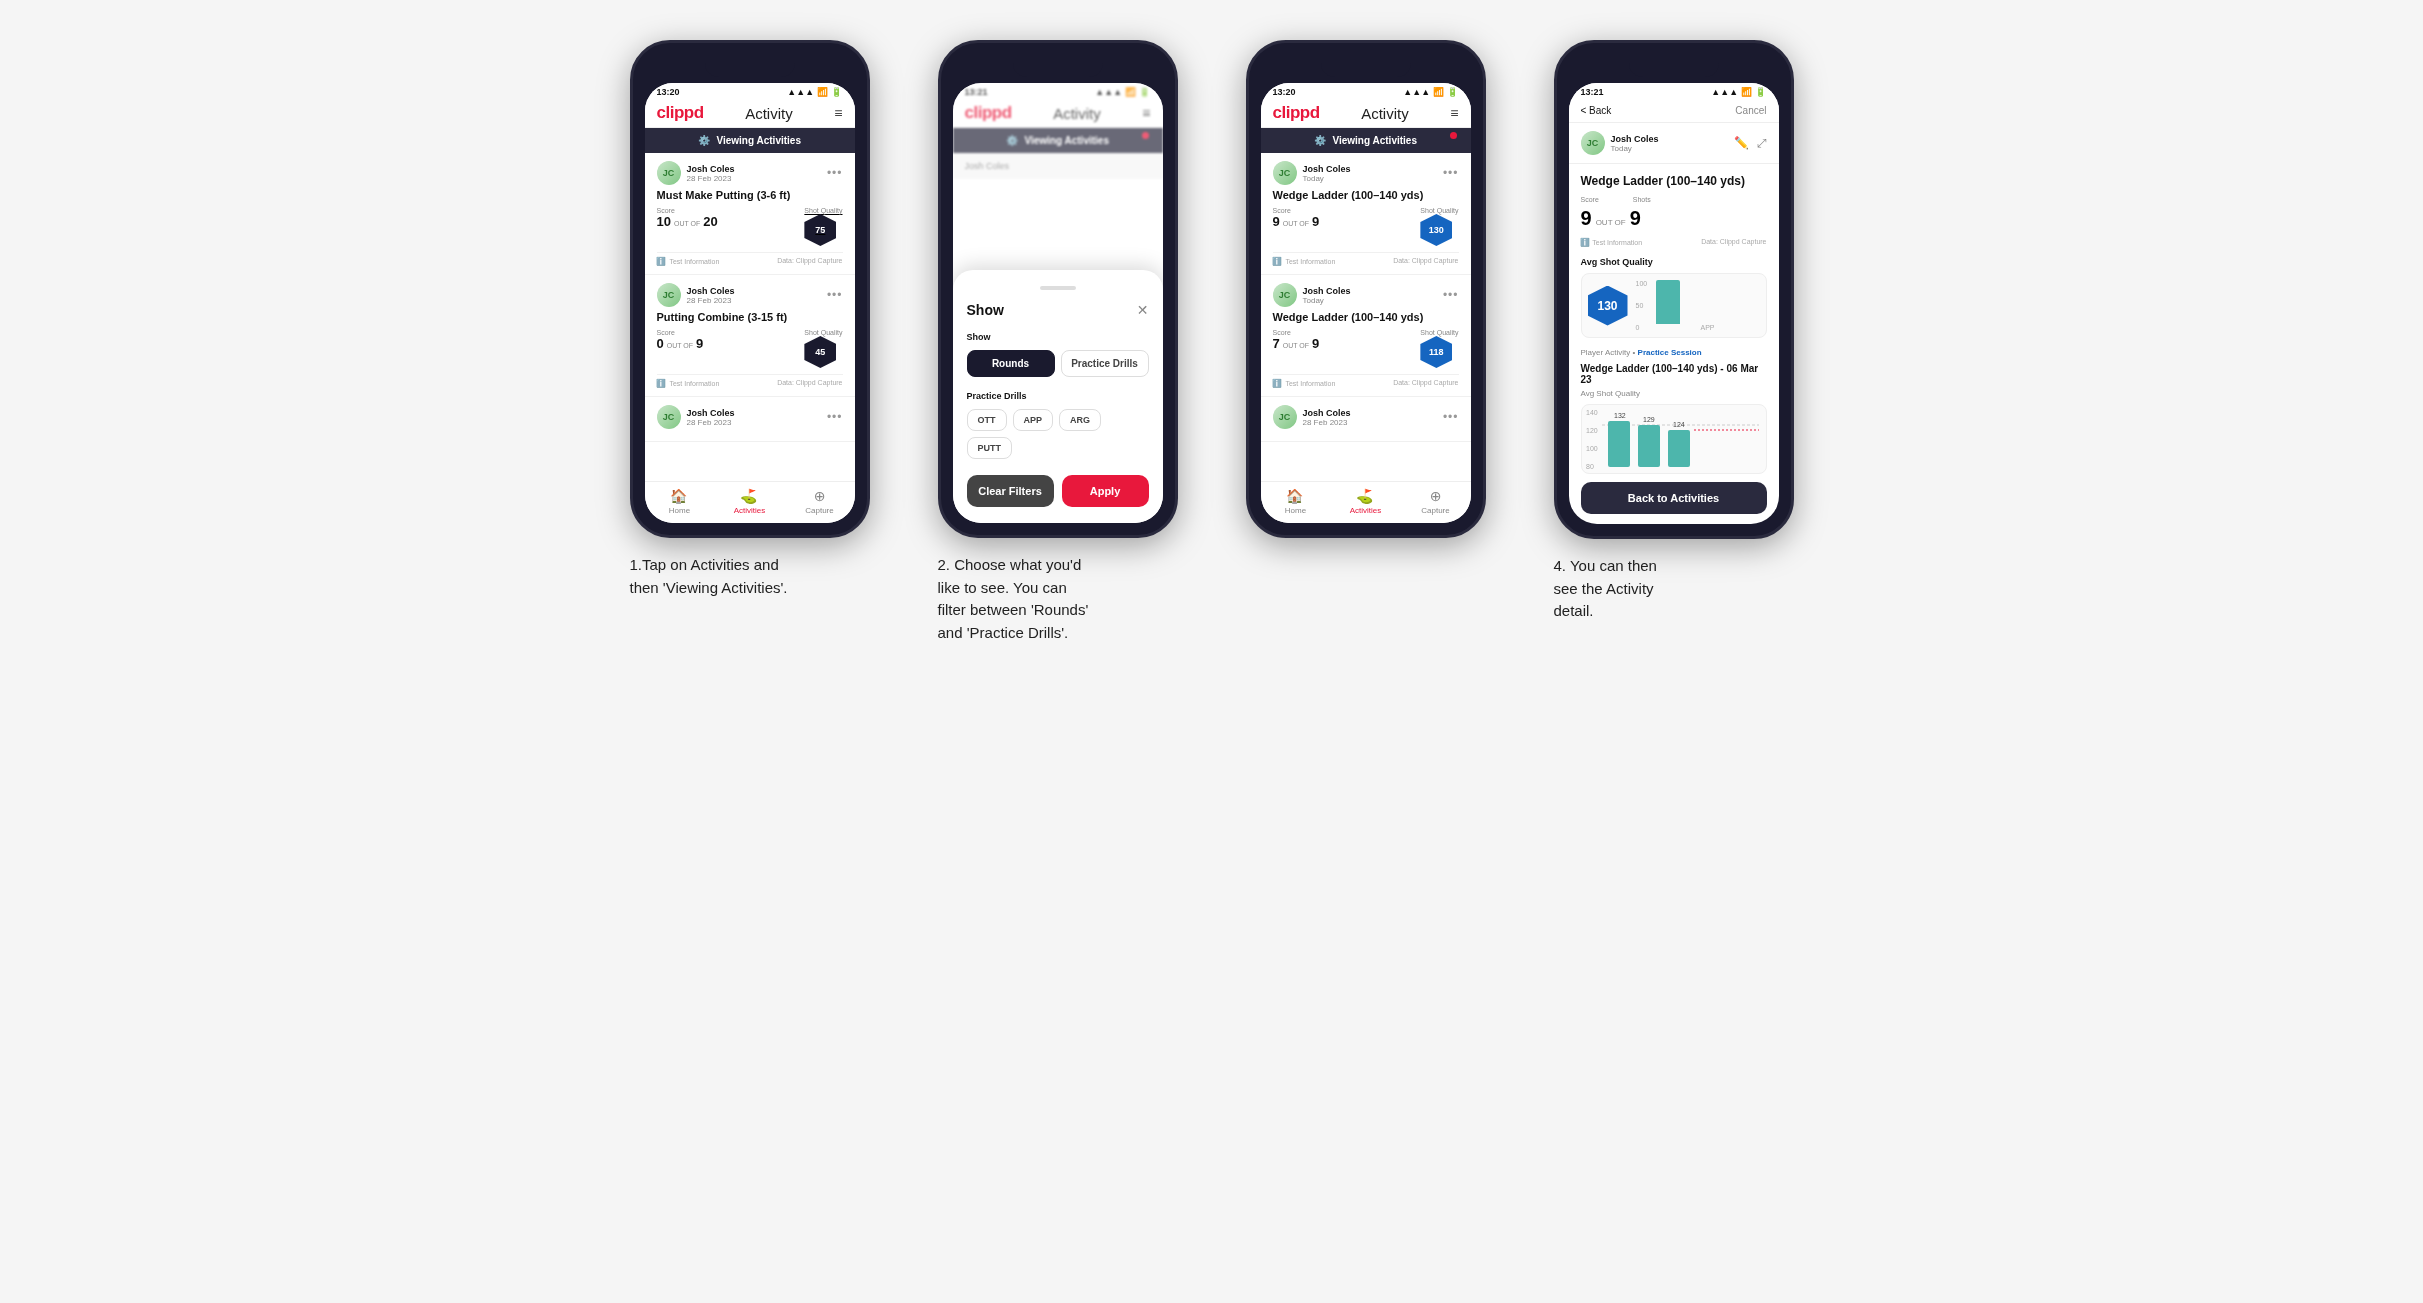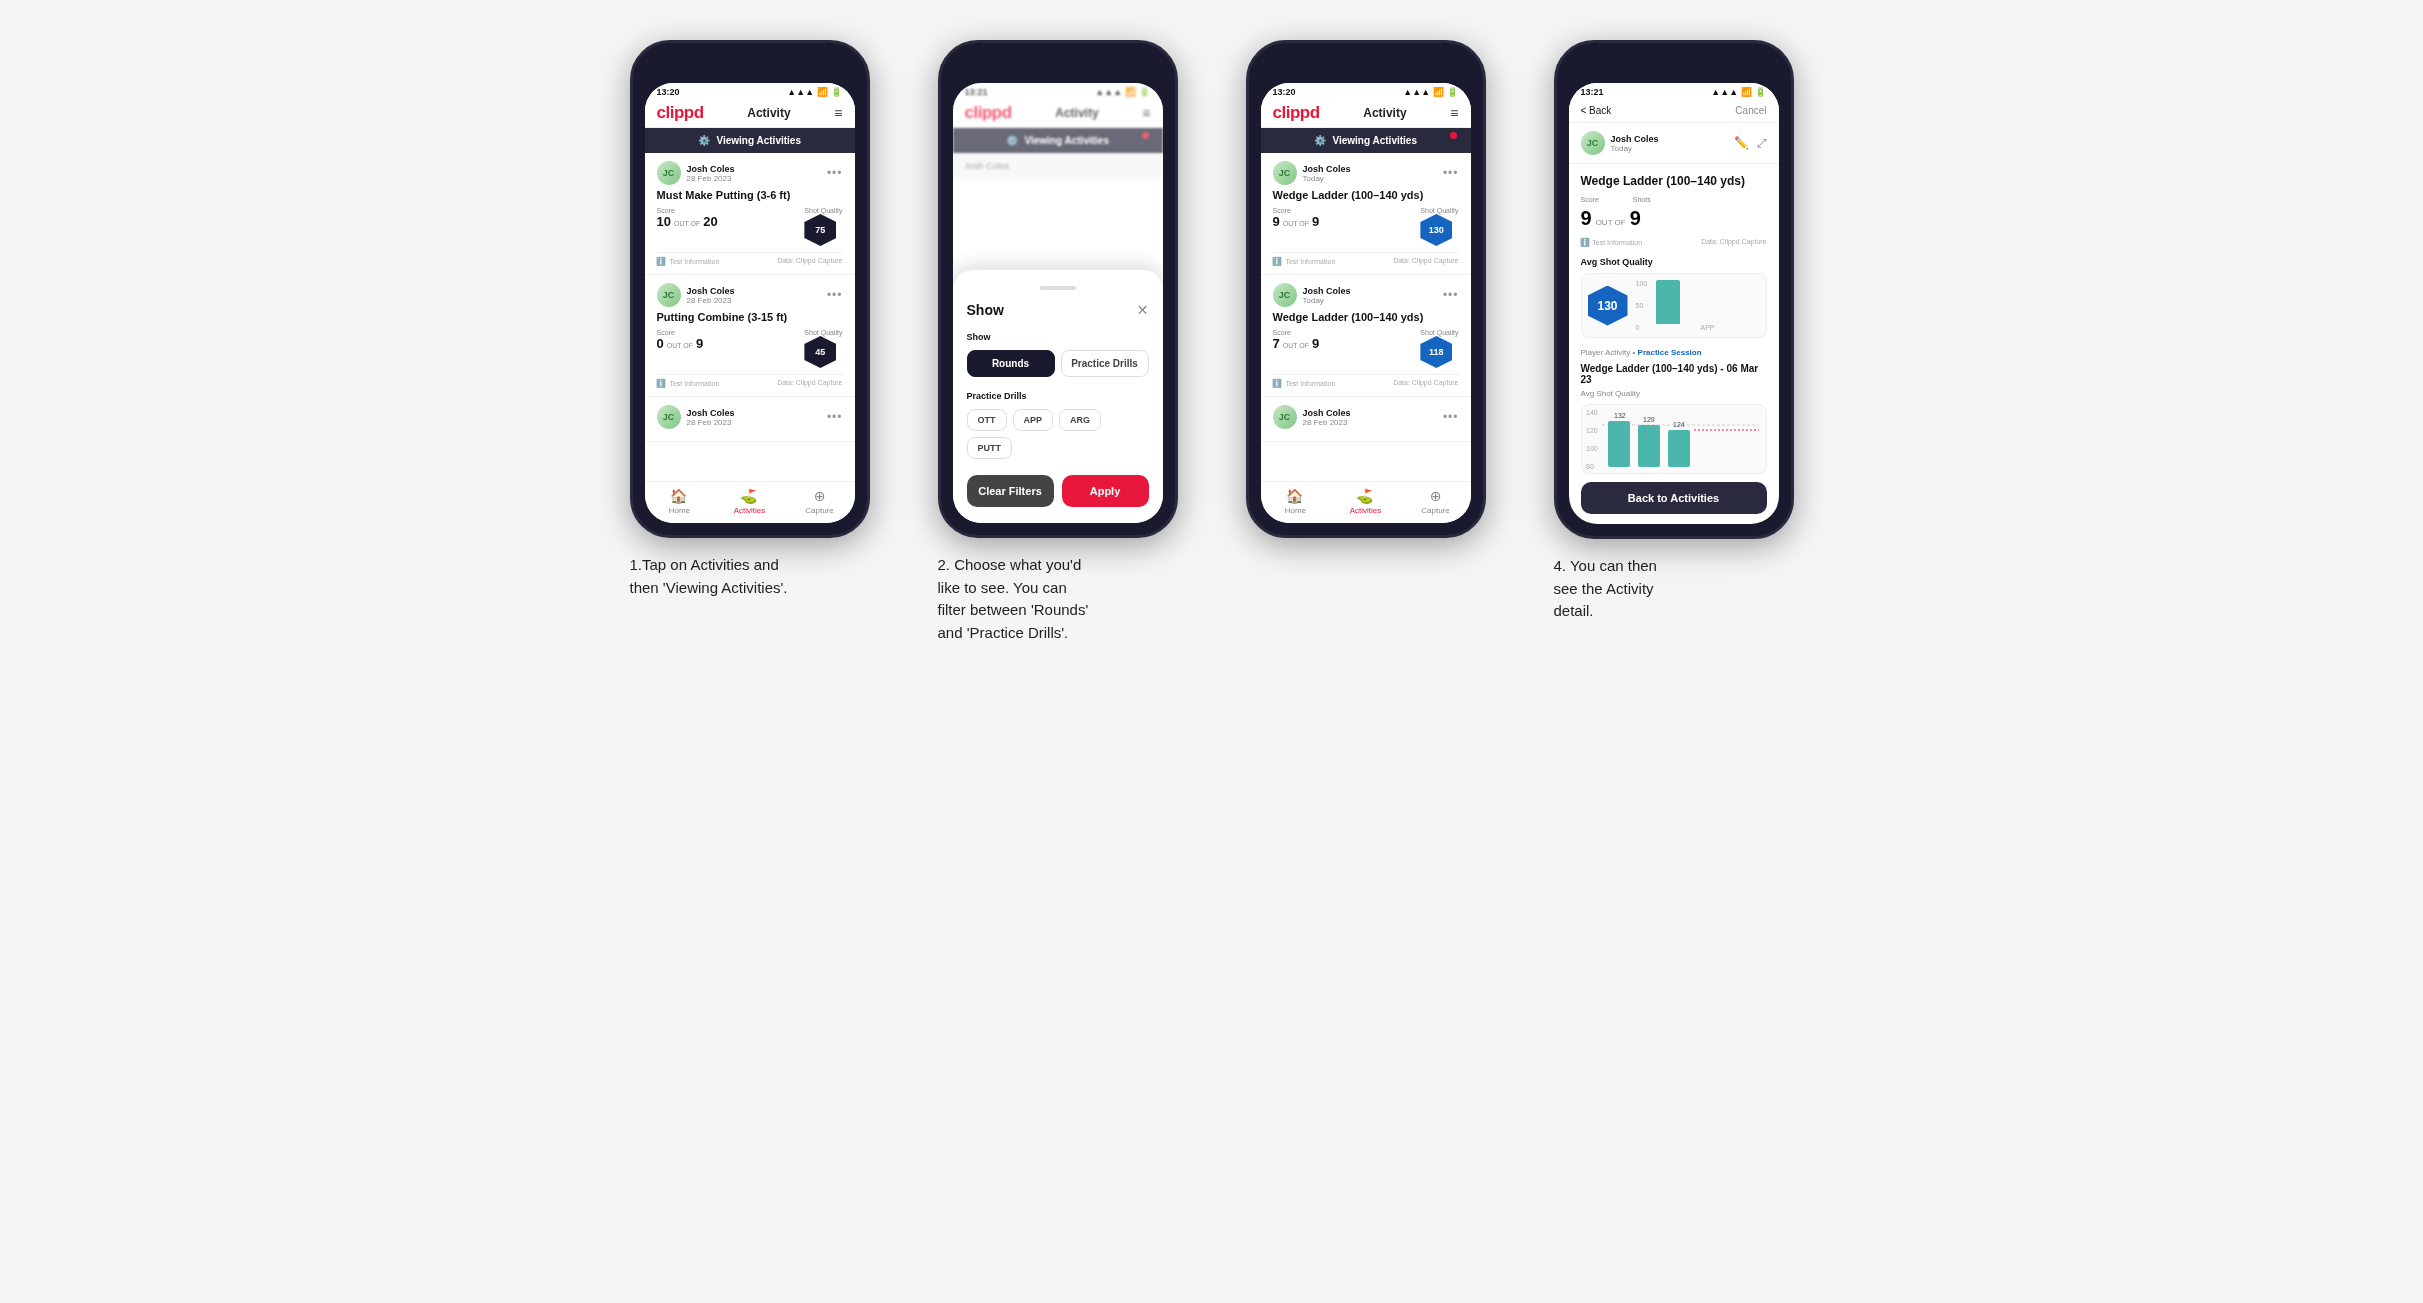--- a/index.html
+++ b/index.html
@@ -75,21 +75,21 @@
       padding: 4px 12px;
       background: #fff;
       border-bottom: 1px solid #eee;
     }
     .app-logo {
       font-size: 17px;
       font-weight: 800;
       color: #e8183c;
       letter-spacing: -0.5px;
     }
-    .app-header-title { font-size: 12px; font-weight: 700; color: #222; }
+    .app-header-title { font-size: 15px; font-weight: 400; color: #222; }
     .hamburger { font-size: 14px; color: #444; }
     
     .filter-banner {
       background: #2a2a3e;
       display: flex;
       align-items: center;
       justify-content: center;
       padding: 7px 10px;
       gap: 6px;
       position: relative;
@@ -383,21 +383,21 @@
           <div class="activity-title">Must Make Putting (3-6 ft)</div>
           <div class="stats-row">
             <div>
               <span class="stat-label">Score</span>
               <div style="display:flex;align-items:baseline;gap:3px;">
                 <span class="stat-val">10</span>
                 <span class="stat-out">OUT OF</span>
                 <span class="stat-val">20</span>
               </div>
             </div>
-            <div style="margin-left:auto;">
+            <div style="margin-left:auto;text-decoration:underline;">
               <span class="stat-label">Shot Quality</span>
               <div class="hexagon-badge">75</div>
             </div>
           </div>
           <div class="card-footer">
             <div class="test-info">
               <span class="info-icon">ℹ️</span>
               <span>Test Information</span>
             </div>
             <span>Data: Clippd Capture</span>

